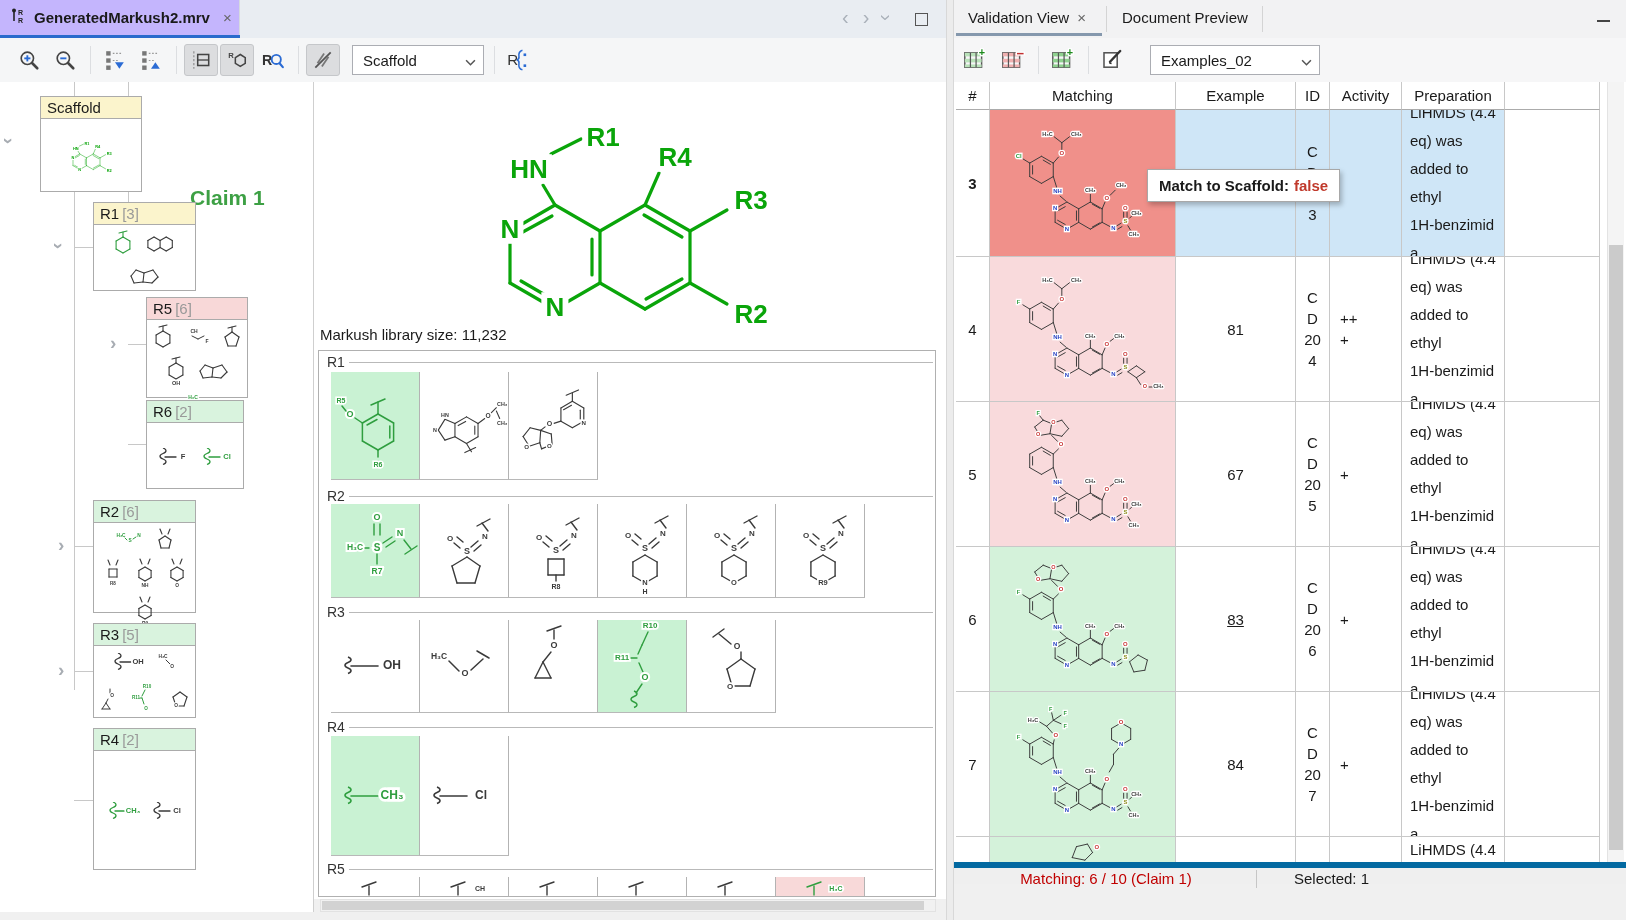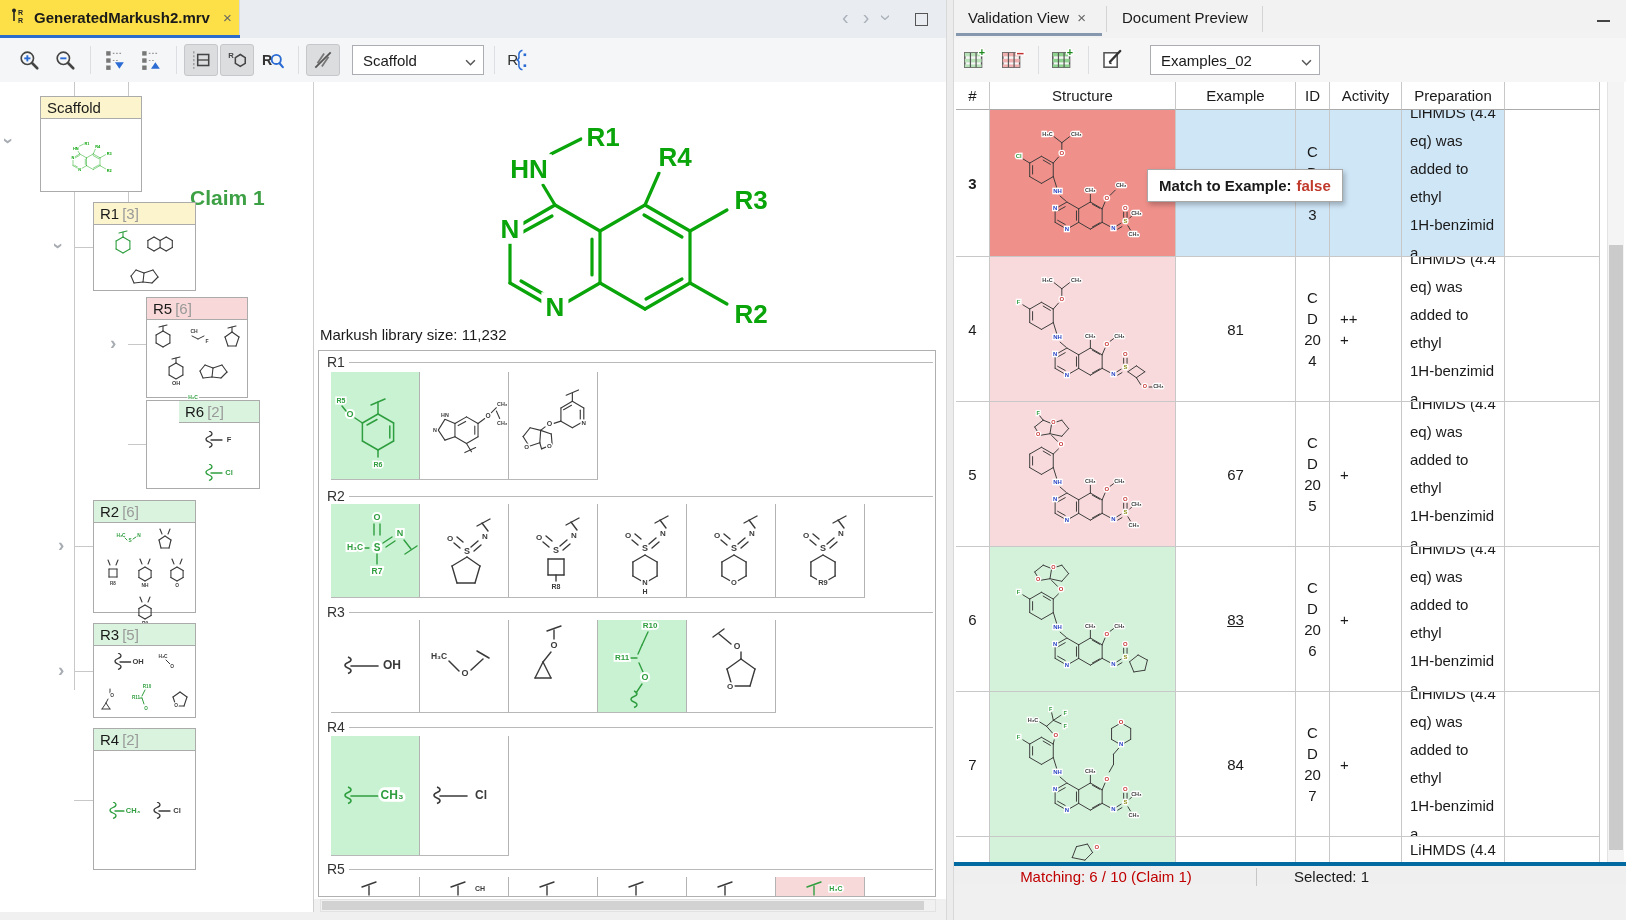--- a/index.html
+++ b/index.html
@@ -2,21 +2,21 @@
 <html><head>
 <meta charset="utf-8">
 <style>
   html,body{margin:0;padding:0;background:#e0e0e0;}
   .app{position:relative;width:1626px;height:920px;background:#f0f0f0;
        font-family:"Liberation Sans",sans-serif;color:#1a1a1a;overflow:hidden;
        -webkit-font-smoothing:antialiased;}
   .abs{position:absolute;}
   
   .lp-tabbar{position:absolute;left:0;top:0;width:946px;height:38px;background:#e9edf2;border-bottom:1px solid #d5dae0;}
-  .doc-tab{position:absolute;left:0;top:0;width:240px;height:35px;background:#fde047;display:flex;align-items:center;gap:7px;padding-left:9px;box-sizing:border-box;border-right:1px solid #d5dae0;}
+  .doc-tab{position:absolute;left:0;top:0;width:240px;height:35px;background:#c4b5fd;display:flex;align-items:center;gap:7px;padding-left:9px;box-sizing:border-box;border-right:1px solid #d5dae0;}
   .doc-tab .title{font-size:15px;font-weight:700;}
   .tab-underline{position:absolute;left:0;top:35px;width:240px;height:3px;background:#2a6bcc;}
   .tab-close{color:#666;font-size:15px;margin-left:6px;cursor:default;}
   .lp-nav{position:absolute;right:56px;top:6px;display:flex;gap:14px;color:#a9b0b9;font-size:20px;}
   .sq-icon{width:11px;height:11px;border:1.6px solid #555;display:inline-block;margin-top:5px;}
   .lp-toolbar{position:absolute;left:0;top:38px;width:946px;height:44px;background:#f5f6f7;border-bottom:1px solid #e0e2e5;}
   .tb-btn{position:absolute;top:6px;width:34px;height:32px;border-radius:3px;display:flex;align-items:center;justify-content:center;}
   .tb-btn.pressed{background:#dcdddf;border:1px solid #c5c7ca;box-sizing:border-box;}
   .tb-sep{position:absolute;top:8px;width:1px;height:28px;background:#dcdee1;}
   .dd{position:absolute;background:#fff;border:1px solid #abadb3;display:flex;align-items:center;font-size:15px;box-sizing:border-box;}
@@ -54,21 +54,21 @@
   .rp-table{position:absolute;left:954px;top:82px;width:672px;height:780px;background:#fff;overflow:hidden;}
   .thead-cell{position:absolute;top:0;height:28px;line-height:28px;text-align:center;font-size:15px;border-right:1px solid #c8c8c8;border-bottom:1px solid #ababab;box-sizing:border-box;background:#fff;}
   .tcell{position:absolute;border-right:1px solid #c8c8c8;border-bottom:1px solid #c8c8c8;box-sizing:border-box;font-size:15px;display:flex;align-items:center;overflow:hidden;}
   .tcell.center{justify-content:center;}
   .pre{white-space:pre-line;line-height:21px;}
   .prep{line-height:28px;padding-left:8px;}
   .vscroll{position:absolute;left:1607px;top:82px;width:17px;height:780px;background:#f4f4f4;border-left:1px solid #e3e3e3;box-sizing:border-box;}
   .vscroll .thumb{position:absolute;left:1px;top:163px;width:14px;height:605px;background:#cbcbcb;}
   .tooltip{position:absolute;left:1147px;top:169px;height:31px;background:#fff;border:1px solid #a8a8a8;box-shadow:2px 3px 5px rgba(0,0,0,.25);display:flex;align-items:center;padding:0 11px;font-size:15px;font-weight:700;z-index:50;}
   .tooltip .val{color:#c0392b;margin-left:5px;}
-  .statusbar{position:absolute;left:954px;top:862px;width:672px;height:22px;background:#efefef;border-top:4px solid #0369a1;box-sizing:border-box;font-size:15px;}
+  .statusbar{position:absolute;left:954px;top:862px;width:672px;height:22px;background:#efefef;border-top:6px solid #0369a1;box-sizing:border-box;font-size:15px;}
   .statusbar .m{position:absolute;left:2px;width:300px;text-align:center;top:2px;color:#c00000;}
   .statusbar .vl{position:absolute;left:302px;top:2px;width:1px;height:18px;background:#c6c6c6;}
   .statusbar .s{position:absolute;left:340px;top:2px;color:#1a1a1a;text-align:right;}
   svg text{font-family:"Liberation Sans",sans-serif;}
 </style>
 </head>
 <body>
 
 <div class="app">
 
@@ -317,21 +317,21 @@
               <line x1="30" y1="13" x2="24" y2="19" stroke="#3a3a3a" stroke-width="1.1" stroke-linecap="round"></line>
               <line x1="24" y1="19" x2="15" y2="18" stroke="#3a3a3a" stroke-width="1.1" stroke-linecap="round"></line>
             </svg>
             <svg viewBox="0 0 28 20" width="28" height="20">
               <text x="10" y="7" fill="#2f9e3f" font-size="5" font-weight="600" text-anchor="middle" dominant-baseline="middle" stroke="#fff" stroke-width="2.25" paint-order="stroke">H₃C</text>
               <line x1="14" y1="10" x2="18" y2="14" stroke="#2f9e3f" stroke-width="1" stroke-linecap="round"></line>
               <line x1="18" y1="14" x2="24" y2="11" stroke="#2f9e3f" stroke-width="1" stroke-linecap="round"></line>
             </svg>
           </div>
         </div>
-        <div class="tnode" style="left:146px;top:318px;width:114px;height:89px;padding-left:32px;">
+        <div class="tnode" style="left:146px;top:318px;width:98px;height:89px;">
           <div class="tn-head" style="background:#d9f3de;"><span>R6</span><span class="tn-count">[2]</span></div>
           <div class="tn-body" style="height:67px;">
             <svg viewBox="0 0 36 18" width="36" height="18">
               <path d="M8 0 c4 1.5 4 4 0 5.5 c-4 1.5 -4 4 0 5.5 c4 1.5 4 4 0 5.5" fill="none" stroke="#3a3a3a" stroke-width="1.3"></path>
               <line x1="10" y1="9" x2="21" y2="9" stroke="#3a3a3a" stroke-width="1.3" stroke-linecap="round"></line>
               <text x="28" y="9" fill="#3a3a3a" font-size="7.5" font-weight="600" text-anchor="middle" dominant-baseline="middle" stroke="#fff" stroke-width="3.375" paint-order="stroke">F</text>
             </svg>
             <svg viewBox="0 0 36 18" width="36" height="18">
               <path d="M8 0 c4 1.5 4 4 0 5.5 c-4 1.5 -4 4 0 5.5 c4 1.5 4 4 0 5.5" fill="none" stroke="#2f9e3f" stroke-width="1.3"></path>
               <line x1="10" y1="9" x2="21" y2="9" stroke="#2f9e3f" stroke-width="1.3" stroke-linecap="round"></line>
@@ -876,21 +876,21 @@
     <div class="dd" style="left:196px;top:7px;width:170px;height:30px;">
       <span class="val">Examples_02</span>
       <span class="chev"><svg width="11" height="7" viewBox="0 0 10 6">
             <path d="M1 1 L5 5 L9 1" fill="none" stroke="#555" stroke-width="1.4"></path>
           </svg></span>
     </div>
   </div>
 
   <div class="rp-table" id="vtable">
       <div class="thead-cell" style="left:2px;width:34px;">#</div>
-      <div class="thead-cell" style="left:36px;width:186px;">Structure</div>
+      <div class="thead-cell" style="left:36px;width:186px;">Matching</div>
       <div class="thead-cell" style="left:222px;width:120px;">Example</div>
       <div class="thead-cell" style="left:342px;width:34px;">ID</div>
       <div class="thead-cell" style="left:376px;width:72px;">Activity</div>
       <div class="thead-cell" style="left:448px;width:103px;">Preparation</div>
       <div class="thead-cell" style="left:551px;width:95px;"></div>
       <div class="tcell " style="left:2px;top:28px;width:34px;height:147px;background:#fff;">
         <span style="width:100%;text-align:center;font-weight:700;">3</span>
       </div>
       <div class="tcell center" style="left:36px;top:28px;width:186px;height:147px;background:#f0908a;">
         <svg viewBox="0 0 210 150" width="178" height="127.1">
@@ -1368,21 +1368,21 @@
       <div class="tcell " style="left:448px;top:755px;width:103px;height:27px;background:#fff;">
         <span class="pre prep">LiHMDS (4.4</span>
       </div>
       <div class="tcell " style="left:551px;top:755px;width:95px;height:27px;background:#fff;"></div>
     </div>
   <div class="vscroll">
       <div class="thumb"></div>
     </div>
 
   <div class="tooltip">
-    <span>Match to Example:</span>
+    <span>Match to Scaffold:</span>
     <span class="val">false</span>
   </div>
 
   <div class="statusbar">
     <div class="m">Matching: 6 / 10 (Claim 1)</div>
     <div class="vl"></div>
     <div class="s">Selected: 1</div>
   </div>
 
 </div>

